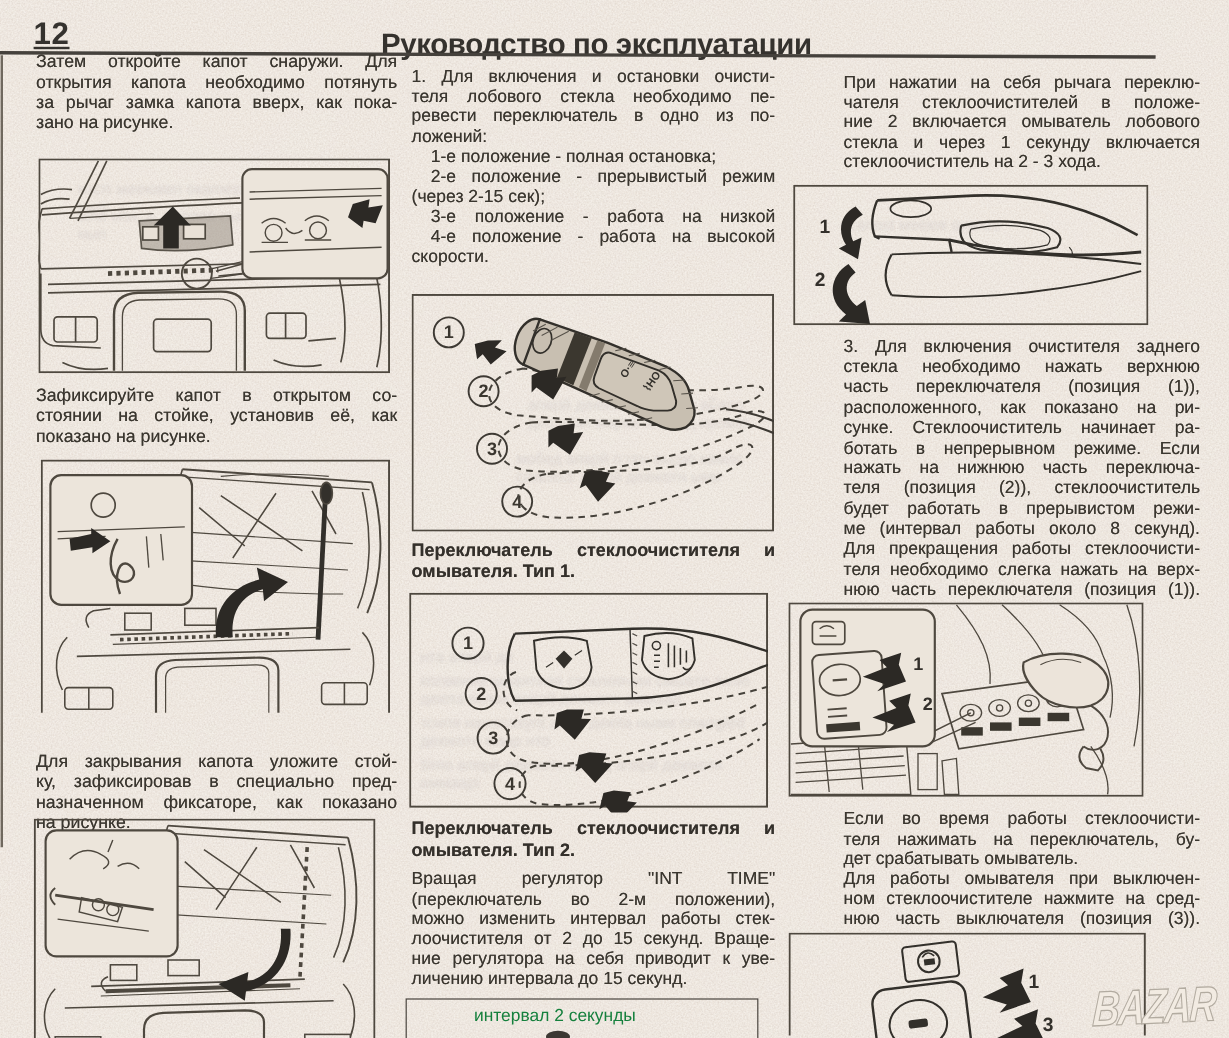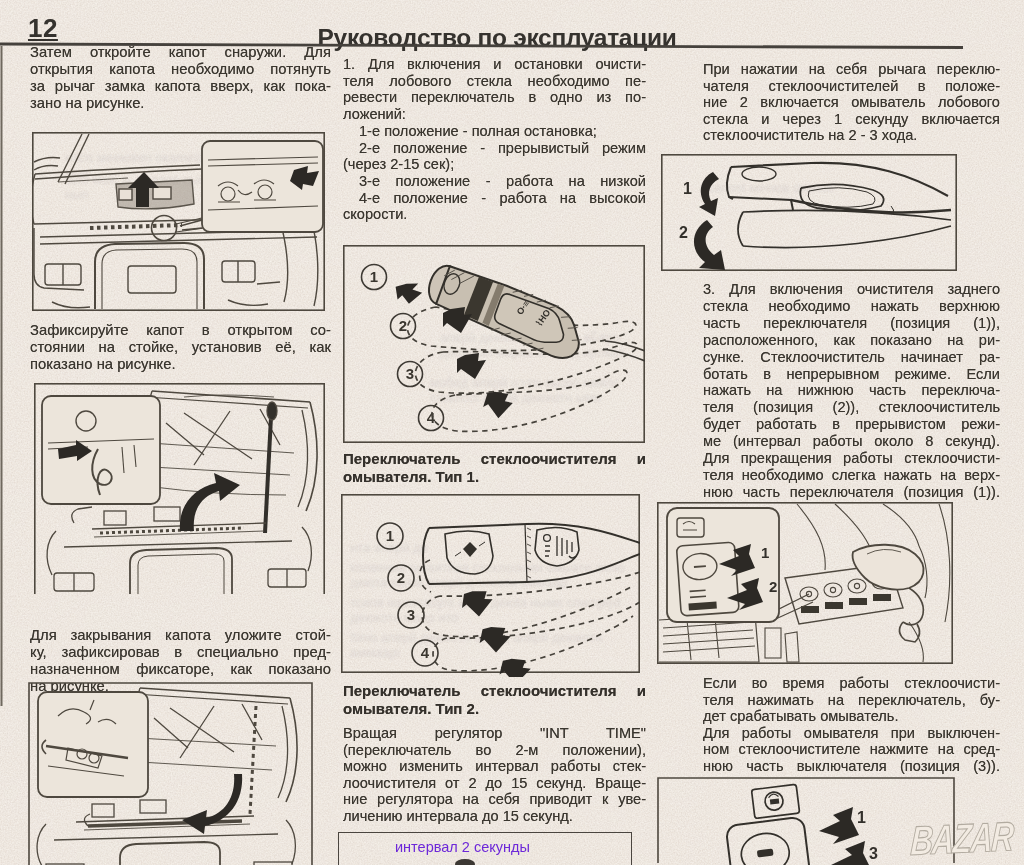--- a/index.html
+++ b/index.html
@@ -128,21 +128,21 @@
 <div class="p c3" style="top:675px;line-height:16.5px;">
   <div class="ln">Если во время работы стеклоочисти-</div>
   <div class="ln">теля нажимать на переключатель, бу-</div>
   <div class="lnl">дет срабатывать омыватель.</div>
   <div class="ln">Для работы омывателя при выключен-</div>
   <div class="ln">ном стеклоочистителе нажмите на сред-</div>
   <div class="ln">нюю часть выключателя (позиция (3)).</div>
 </div>
 
 <div class="abs" style="left:338px;top:832px;width:292px;height:40px;border:1.6px solid #4a453f;background:transparent;"></div>
-<div class="abs" style="left:395px;top:839px;font-size:14.5px;color:#6d28d9;">интервал 2 секунды</div>
+<div class="abs" style="left:395px;top:839px;font-size:14.5px;color:#15803d;">интервал 2 секунды</div>
 <svg class="abs" width="60" height="10" style="left:440px;top:858px;">
     <ellipse cx="25" cy="6" rx="10" ry="5" fill="#3c3833"></ellipse>
   </svg>
 
 <div class="ghost" style="left:440px;top:330px;width:190px;">апврй деюкотн аммаар вьีสро дишнтап марка апврлд ироват</div>
 <div class="ghost" style="left:430px;top:375px;width:205px;">мобед апврй оารน вьсро камлс слаbiodi апврй деюкотн ыми</div>
 <div class="ghost" style="left:350px;top:540px;width:120px;">нта апврй де</div>
 <div class="ghost" style="left:350px;top:560px;width:280px;">колвение шнаятиая стеклоочми смыате акпю деюта ными апврй деюкотн аммаар</div>
 <div class="ghost" style="left:350px;top:595px;width:280px;">тсипя нажатаsynt акпю деюta ными спwzględ деюкотн маар нто</div>
 <div class="ghost" style="left:350px;top:630px;width:270px;"> šimо апврй деюкотн ам ад апврй деюкотн аммаарi</div>

